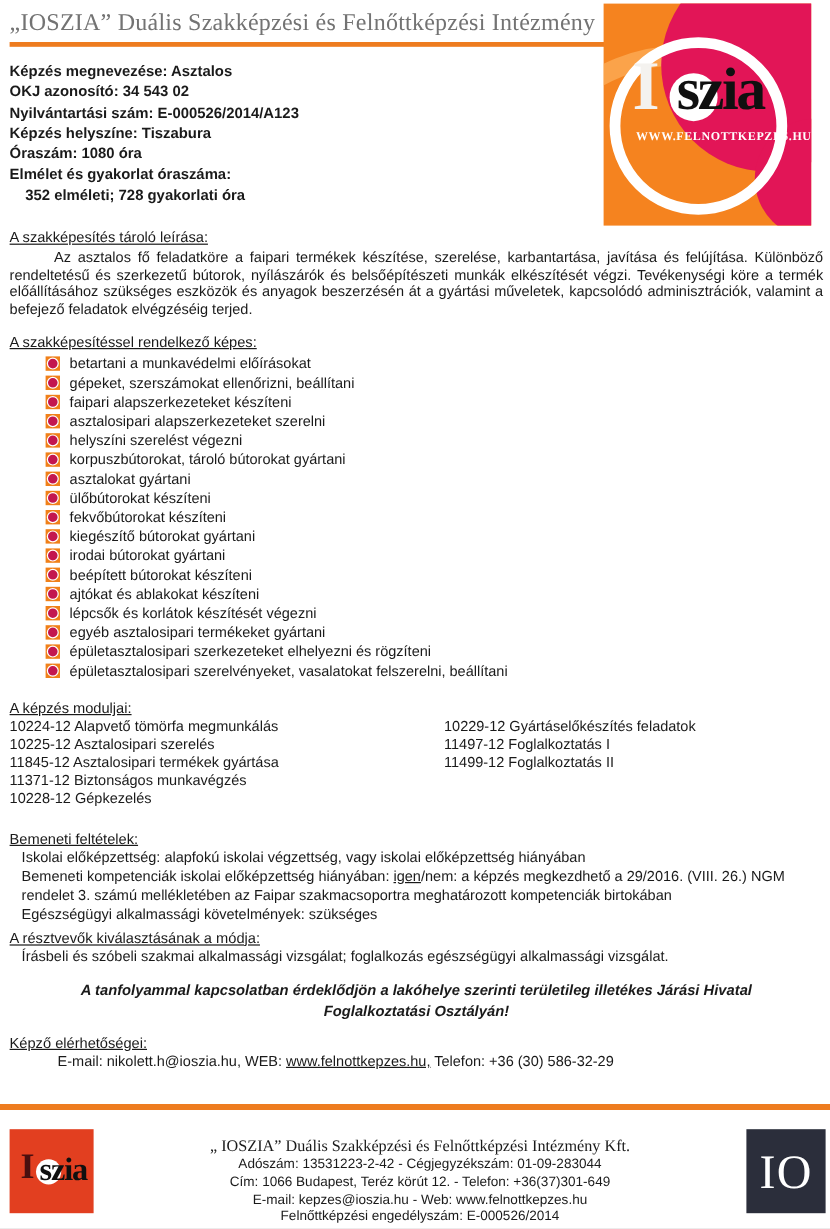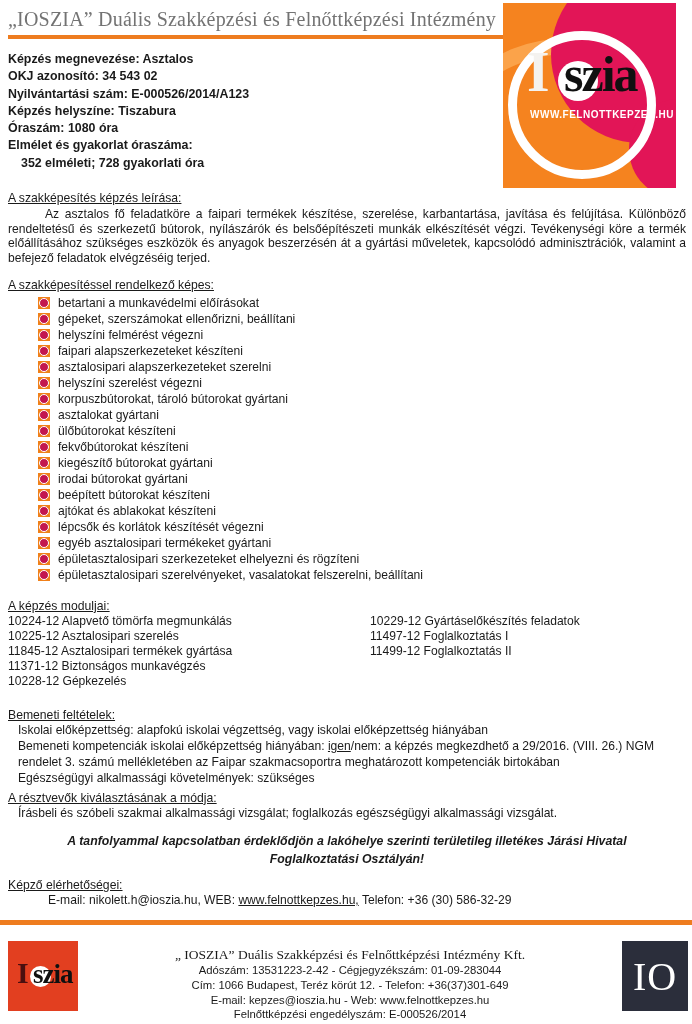--- a/index.html
+++ b/index.html
@@ -25,21 +25,21 @@
 
   
   .hlogo{position:absolute;top:3px;right:16px;width:173px;height:185px;background:#f5831f;overflow:hidden;}
   .hlogo .stripe{position:absolute;left:-85px;top:35px;width:270px;height:270px;border-radius:50%;border:16px solid rgba(255,190,110,.55);}
   .hlogo .blob1{position:absolute;left:48px;top:-38px;width:178px;height:178px;border-radius:50%;background:#e21557;}
   .hlogo .blob2{position:absolute;left:126px;top:96px;width:100px;height:100px;border-radius:50%;background:#e21557;}
   .hlogo .ring{position:absolute;left:5px;top:28px;width:148px;height:148px;border-radius:50%;border:9px solid #fff;box-sizing:border-box;}
   .hlogo .li{position:absolute;left:24px;top:40px;z-index:3;font-family:"Liberation Serif",serif;font-weight:bold;font-size:58px;color:#f4f2ef;line-height:1;}
   .hlogo .ldisc{position:absolute;left:55px;top:58px;z-index:2;width:40px;height:40px;border-radius:50%;background:#fff;}
   .hlogo .lrest{position:absolute;left:61px;top:46px;z-index:3;font-family:"Liberation Serif",serif;font-weight:bold;font-size:50px;color:#101010;letter-spacing:-2px;line-height:1;}
-  .hlogo .lurl{position:absolute;left:27px;top:106px;z-index:3;font-family:Liberation Sans, sans-serif;font-weight:bold;font-size:10px;color:#fff;letter-spacing:.5px;}
+  .hlogo .lurl{position:absolute;left:27px;top:106px;z-index:3;font-family:Liberation Serif, serif;font-weight:bold;font-size:10px;color:#fff;letter-spacing:.5px;}
 
   
   .info{margin-top:12px;width:480px;font-weight:bold;font-size:12.4px;line-height:17.3px;}
   .info .indent{padding-left:13px;}
 
   
   .h{font-size:12.2px;text-decoration:underline;}
   .mt-desc{margin-top:19px;}
   .para{margin-top:2px;font-size:12.1px;line-height:14.5px;text-align:justify;text-indent:37px;}
   .skills-h{margin-top:13px;}
@@ -95,36 +95,32 @@
     <div class="info">
       <div>Képzés megnevezése: Asztalos</div>
       <div>OKJ azonosító: 34 543 02</div>
       <div>Nyilvántartási szám: E-000526/2014/A123</div>
       <div>Képzés helyszíne: Tiszabura</div>
       <div>Óraszám: 1080 óra</div>
       <div>Elmélet és gyakorlat óraszáma:</div>
       <div class="indent">352 elméleti; 728 gyakorlati óra</div>
     </div>
 
-    <div class="h mt-desc">A szakképesítés képzés leírása:</div>
+    <div class="h mt-desc">A szakképesítés tároló leírása:</div>
     <div class="para">Az asztalos fő feladatköre a faipari termékek készítése, szerelése, karbantartása, javítása és felújítása. Különböző rendeltetésű és szerkezetű bútorok, nyílászárók és belsőépítészeti munkák elkészítését végzi. Tevékenységi köre a termék előállításához szükséges eszközök és anyagok beszerzésén át a gyártási műveletek, kapcsolódó adminisztrációk, valamint a befejező feladatok elvégzéséig terjed.</div>
 
     <div class="h skills-h">A szakképesítéssel rendelkező képes:</div>
     <ul class="skills">
       <li>
           <span class="bullet"></span>
           <span>betartani a munkavédelmi előírásokat</span>
         </li>
       <li>
           <span class="bullet"></span>
           <span>gépeket, szerszámokat ellenőrizni, beállítani</span>
-        </li>
-      <li>
-          <span class="bullet"></span>
-          <span>helyszíni felmérést végezni</span>
         </li>
       <li>
           <span class="bullet"></span>
           <span>faipari alapszerkezeteket készíteni</span>
         </li>
       <li>
           <span class="bullet"></span>
           <span>asztalosipari alapszerkezeteket szerelni</span>
         </li>
       <li>

